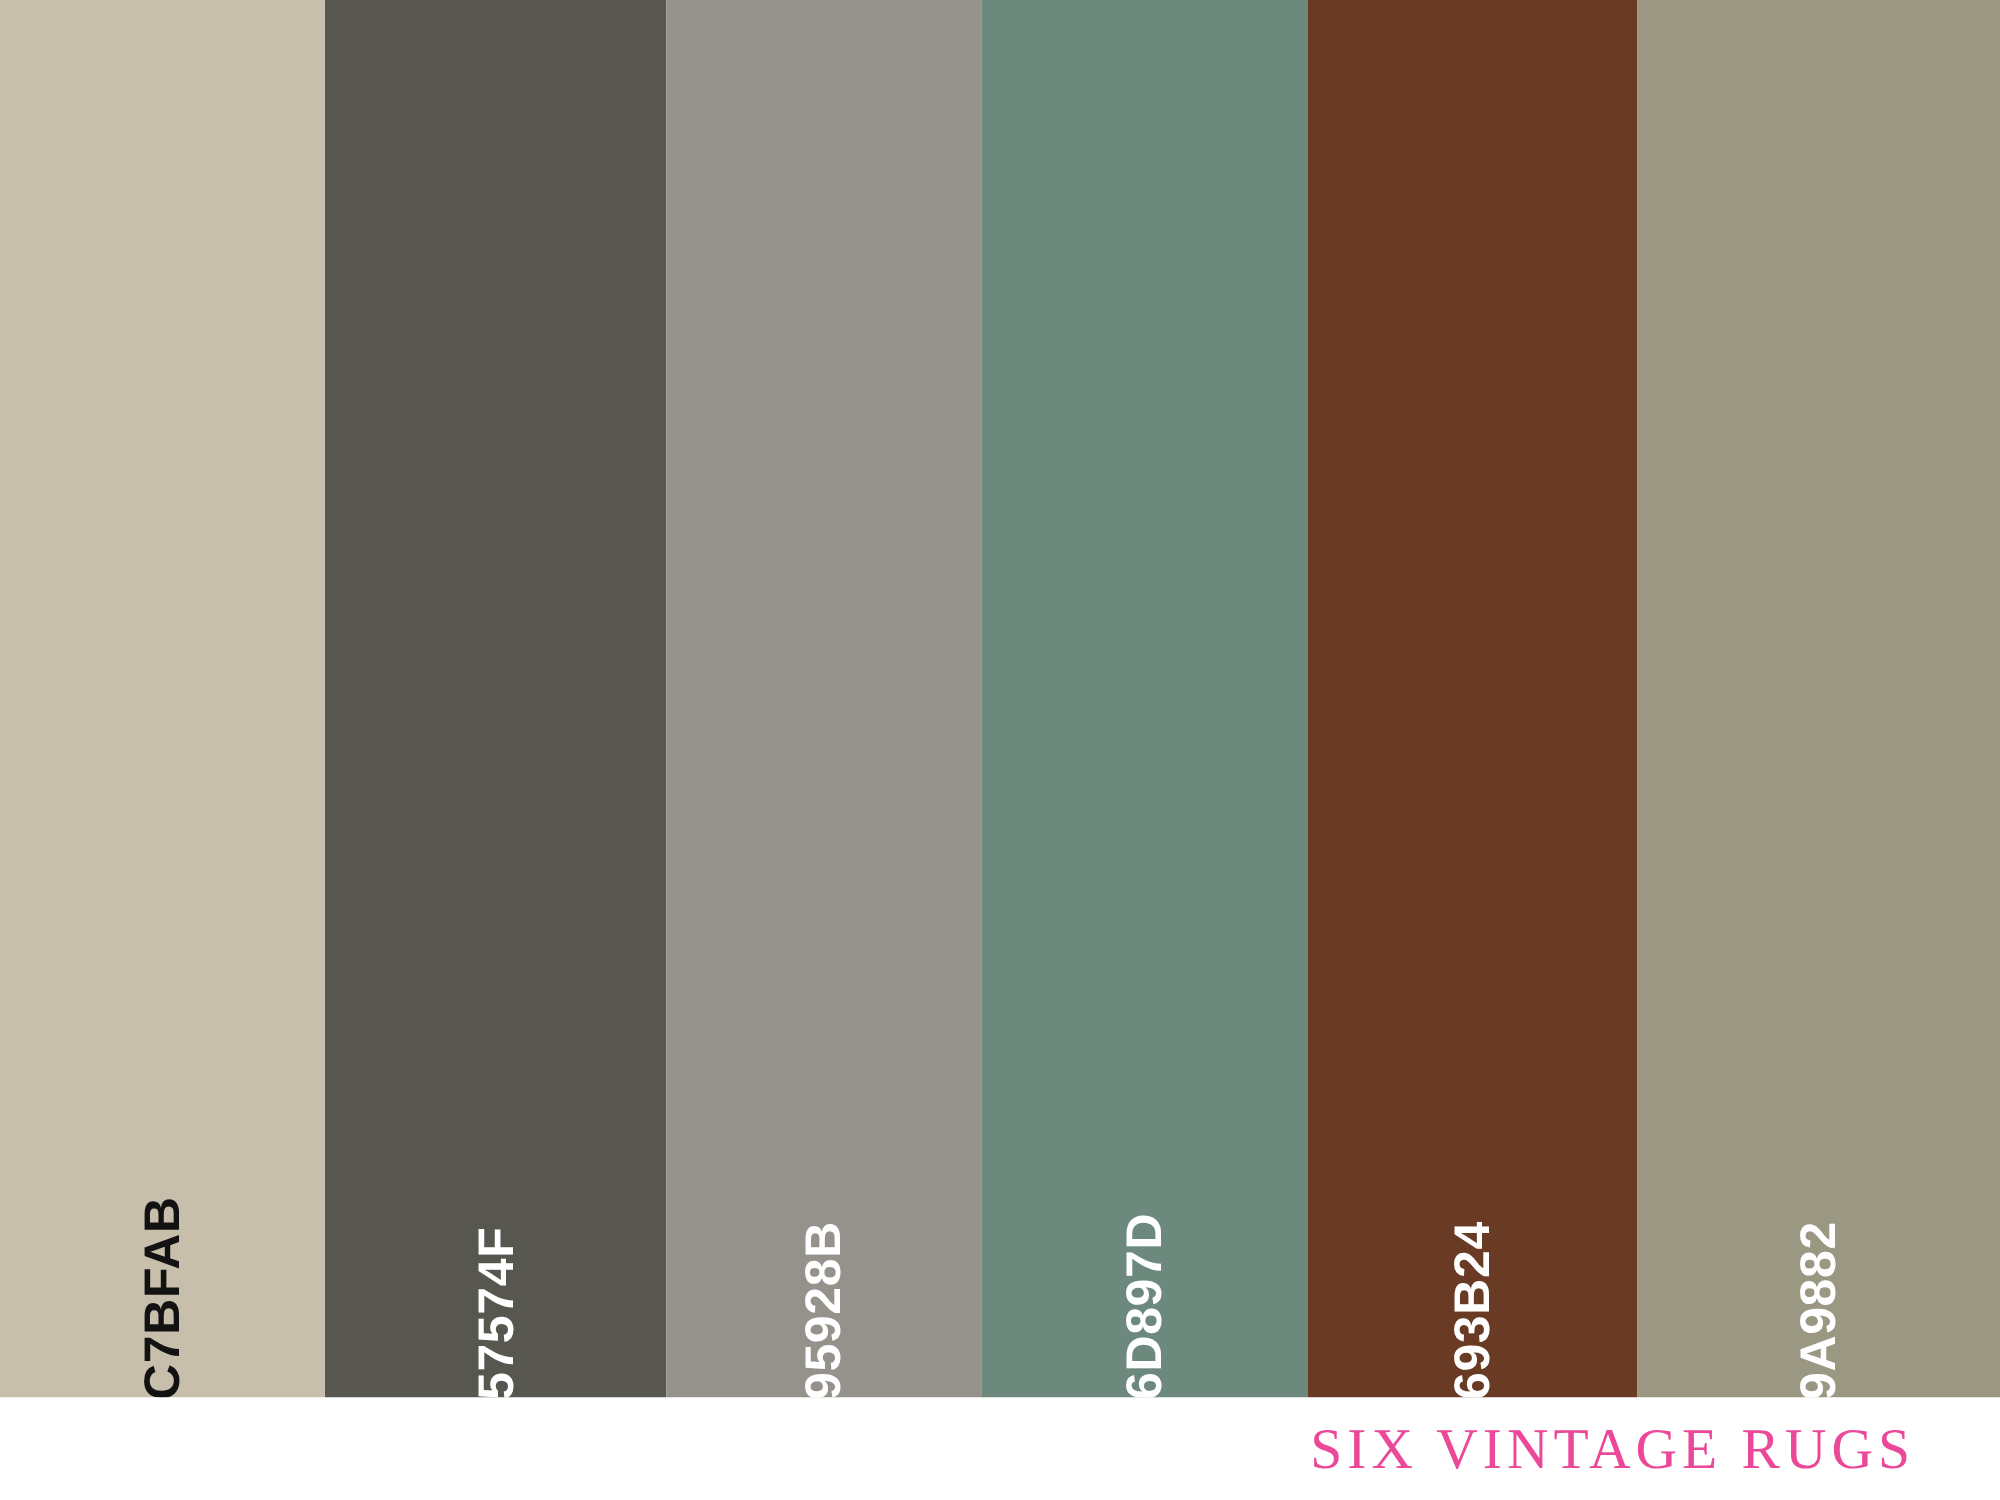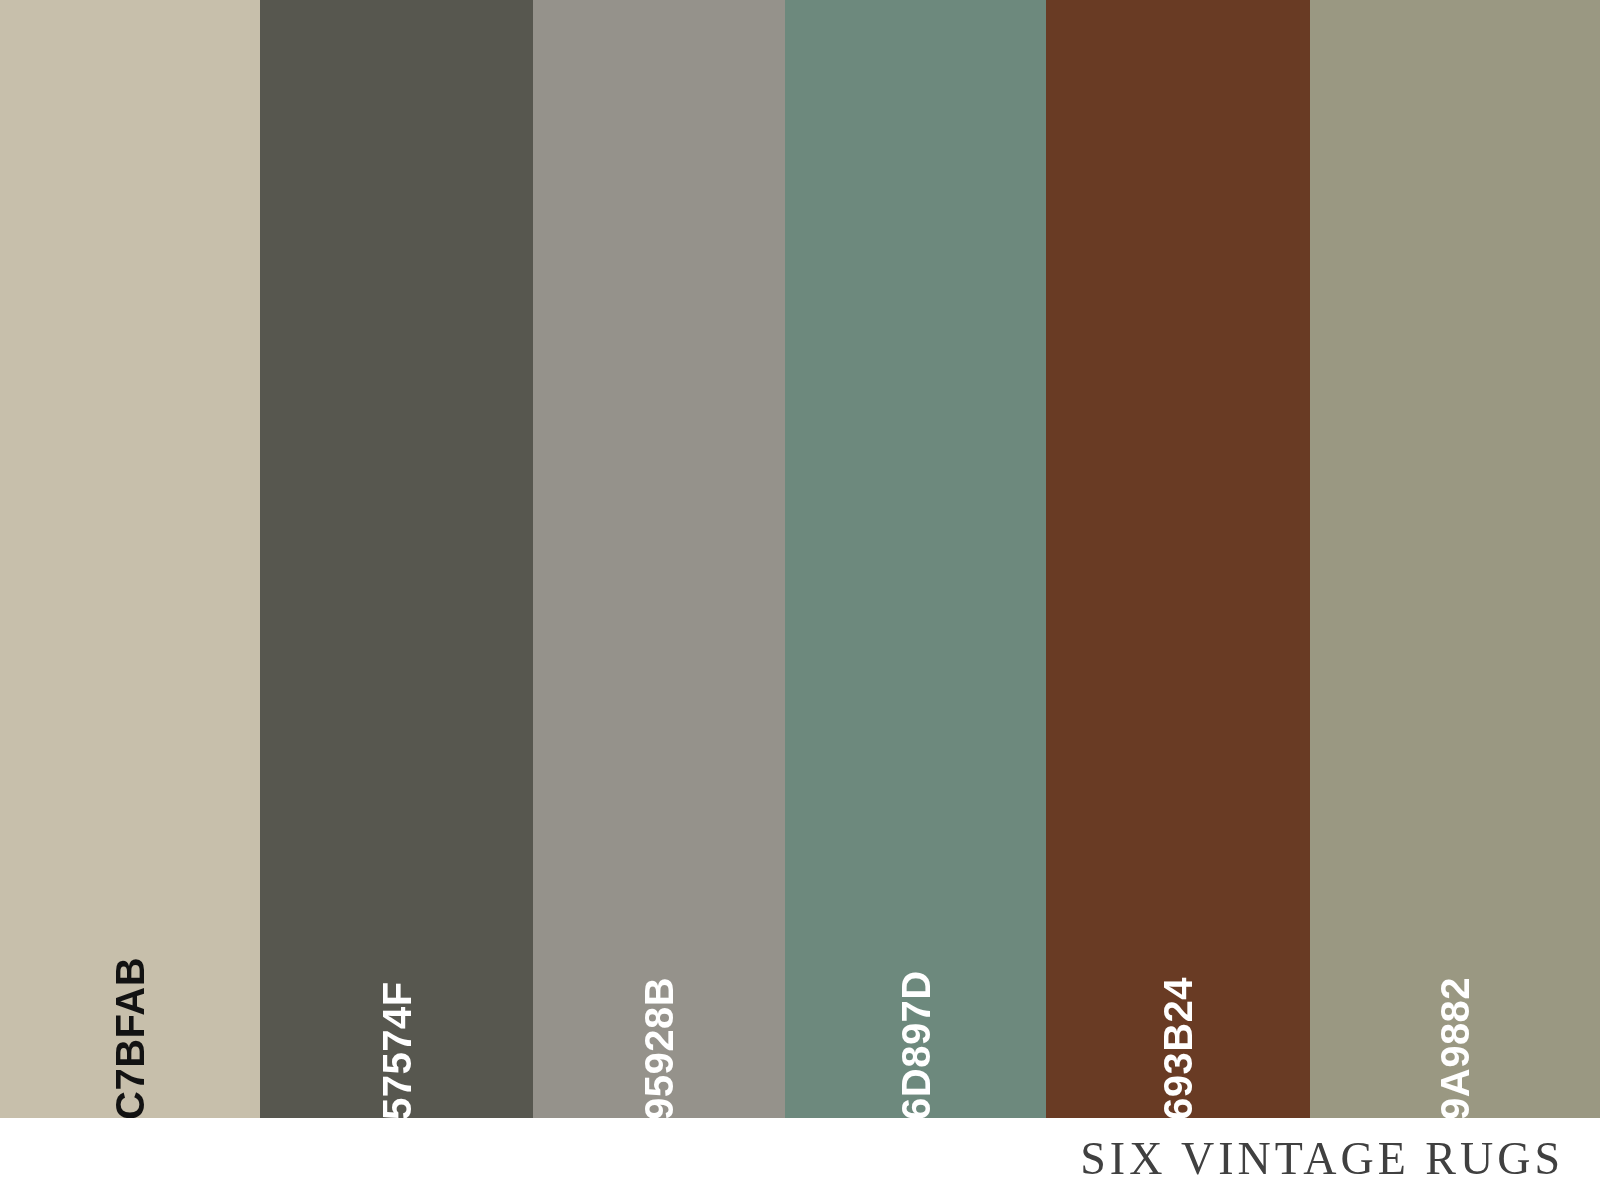--- a/index.html
+++ b/index.html
@@ -68,23 +68,23 @@
     display: flex;
     align-items: center;
     justify-content: flex-end;
   }
 
   #brand-wordmark {
     font-family: "Liberation Serif", "DejaVu Serif", serif;
     font-size: 46px;
     font-weight: 400;
     letter-spacing: 4px;
-    color: #404040;
+    color: #ec4899;
     white-space: nowrap;
-    padding-right: 36px;
+    padding-right: 68px;
     line-height: 1;
   }
 </style>
 </head>
 <body>
 
 <div id="palette-page">
 
   <div id="swatch-strip">
       <div class="swatch" style="width: 260px; background: rgb(199, 191, 171);">

